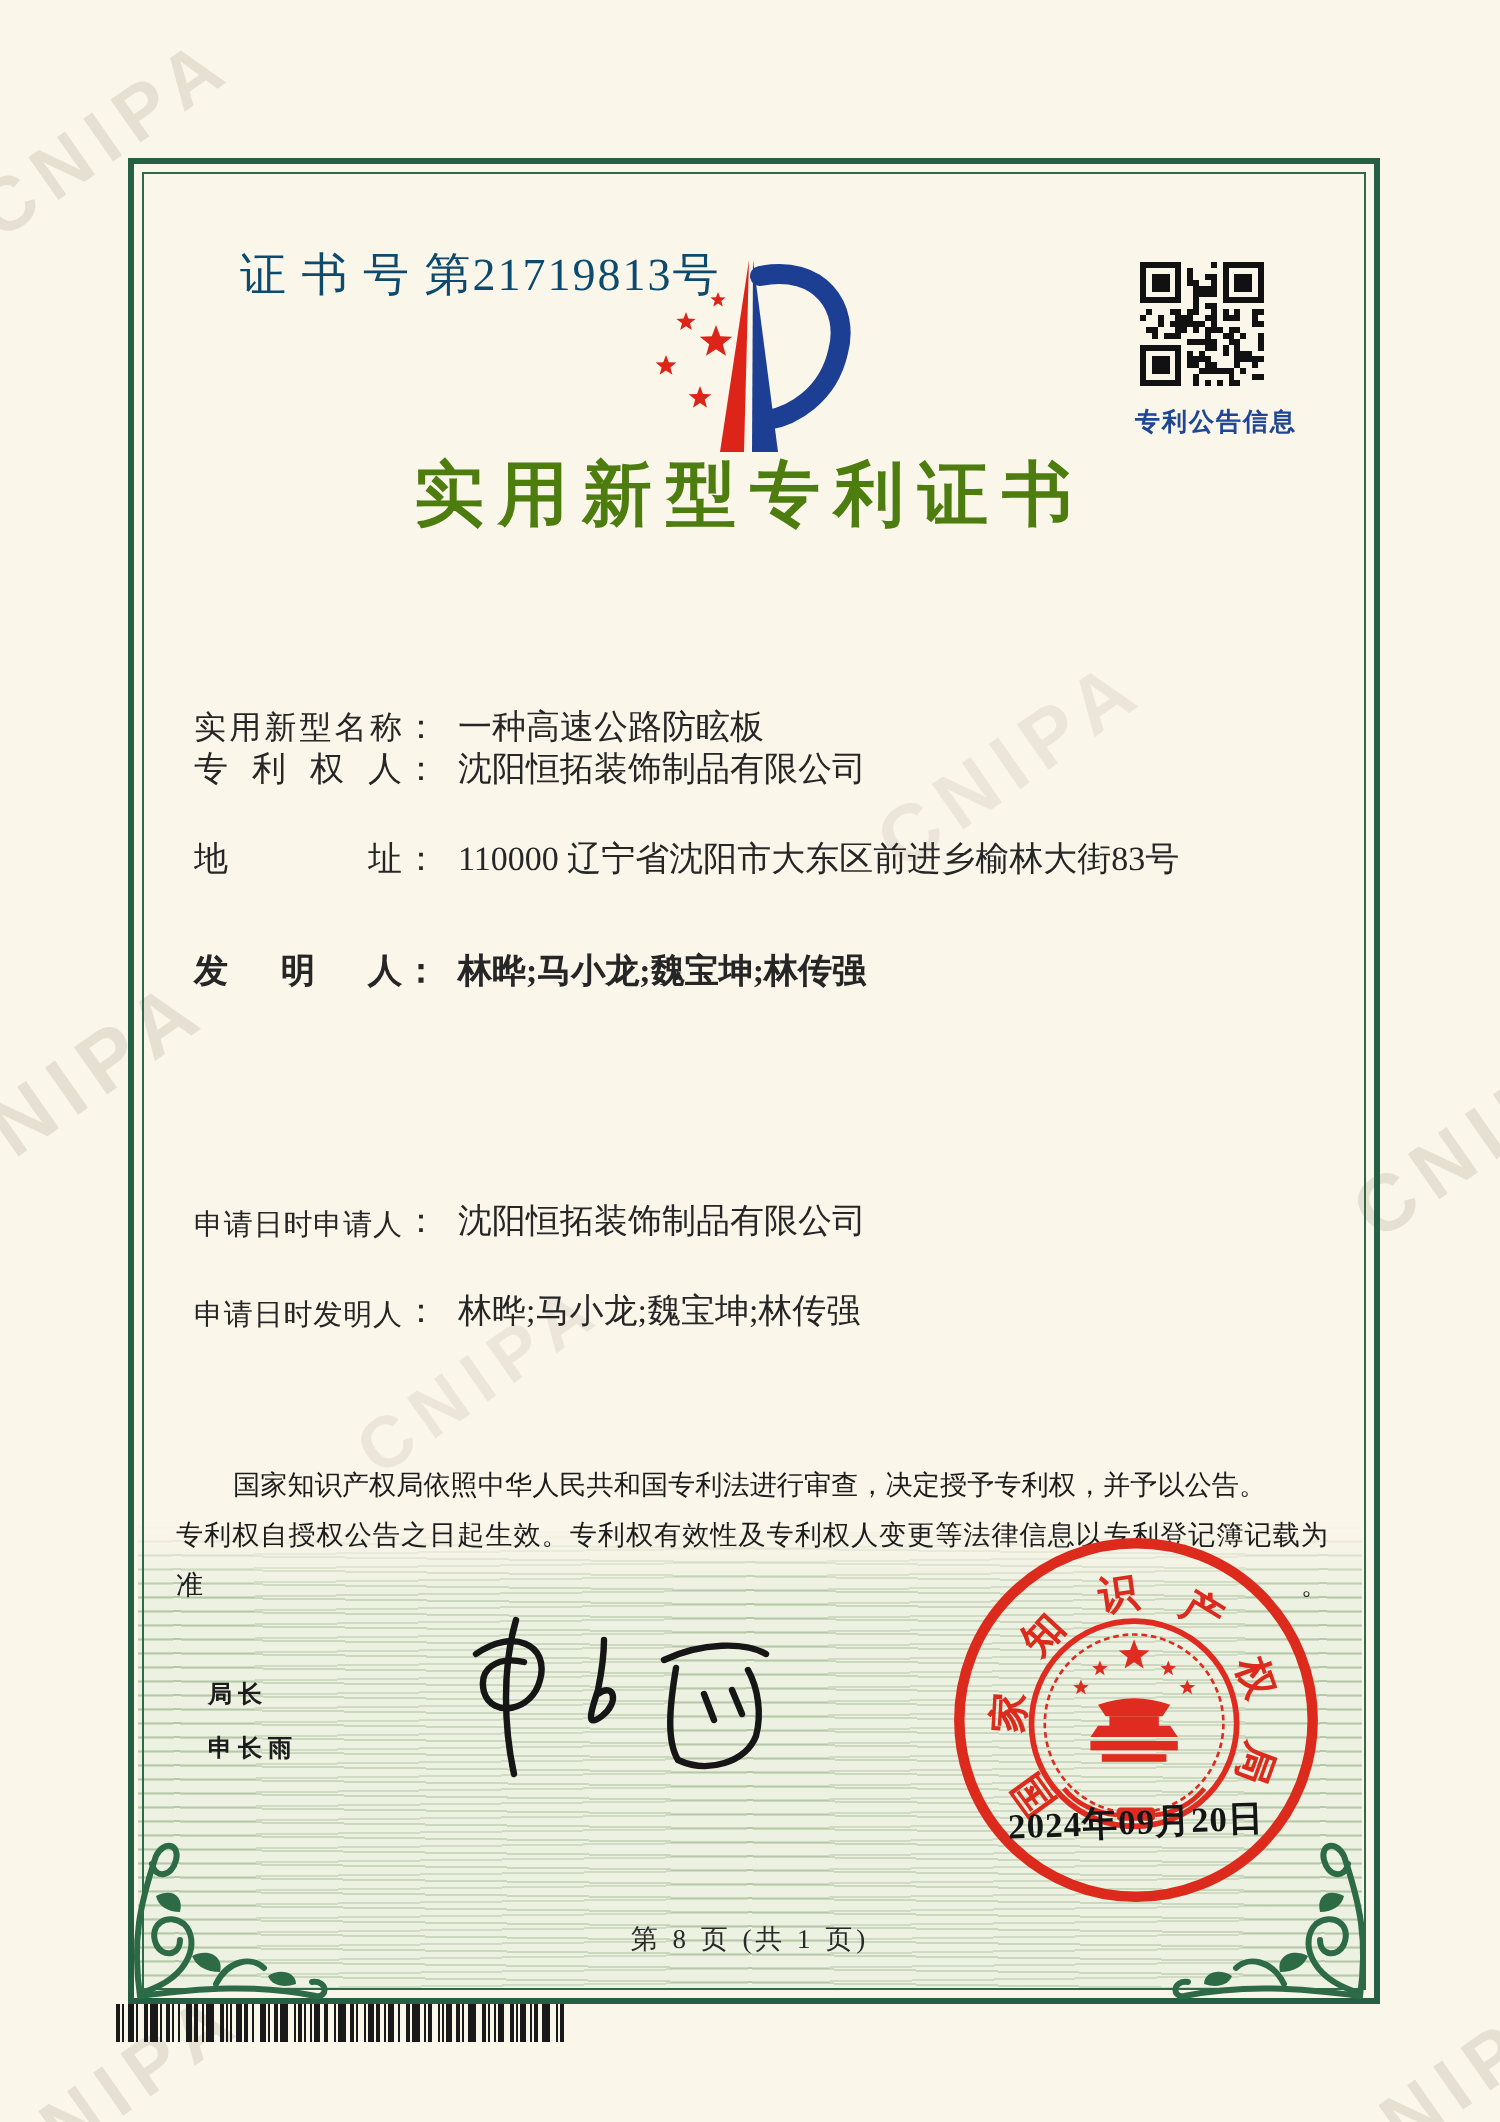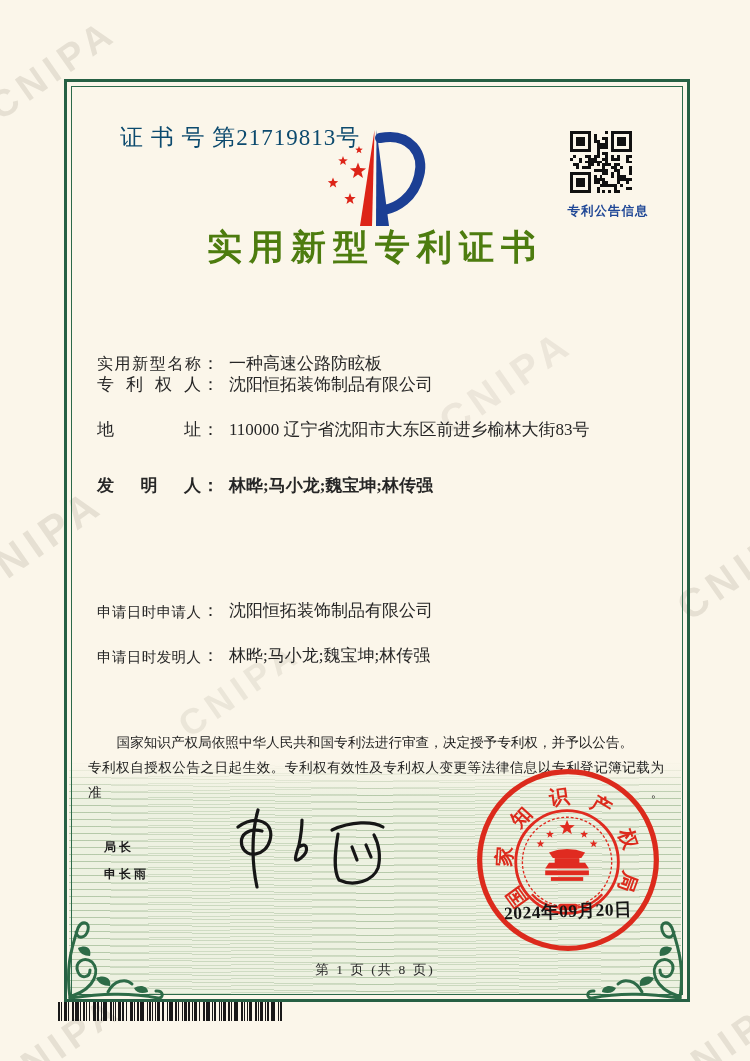--- a/index.html
+++ b/index.html
@@ -368,14 +368,14 @@
       <path d="M136,136 Q126,148 110,150" stroke="#e02b20" stroke-width="2.5" fill="none"></path>
     <path d="M99.0,57.5L101.1,63.1L107.1,63.4L102.4,67.1L104.0,72.9L99.0,69.6L94.0,72.9L95.6,67.1L90.9,63.4L96.9,63.1Z" fill="#e02b20"></path>
         <path d="M81.0,68.7L82.1,71.5L85.1,71.7L82.7,73.6L83.5,76.5L81.0,74.8L78.5,76.5L79.3,73.6L76.9,71.7L79.9,71.5Z" fill="#e02b20"></path>
         <path d="M117.0,68.7L118.1,71.5L121.1,71.7L118.7,73.6L119.5,76.5L117.0,74.8L114.5,76.5L115.3,73.6L112.9,71.7L115.9,71.5Z" fill="#e02b20"></path>
         <path d="M71.0,78.7L72.1,81.5L75.1,81.7L72.7,83.6L73.5,86.5L71.0,84.8L68.5,86.5L69.3,83.6L66.9,81.7L69.9,81.5Z" fill="#e02b20"></path>
         <path d="M127.0,78.7L128.1,81.5L131.1,81.7L128.7,83.6L129.5,86.5L127.0,84.8L124.5,86.5L125.3,83.6L122.9,81.7L125.9,81.5Z" fill="#e02b20"></path>
       </g>
   </svg>
   <div class="seal-date">2024年09月20日</div>
 
-  <div class="footer">第 1 页 (共 8 页)</div>
+  <div class="footer">第 8 页 (共 1 页)</div>
 </div>
 
 </body></html>

